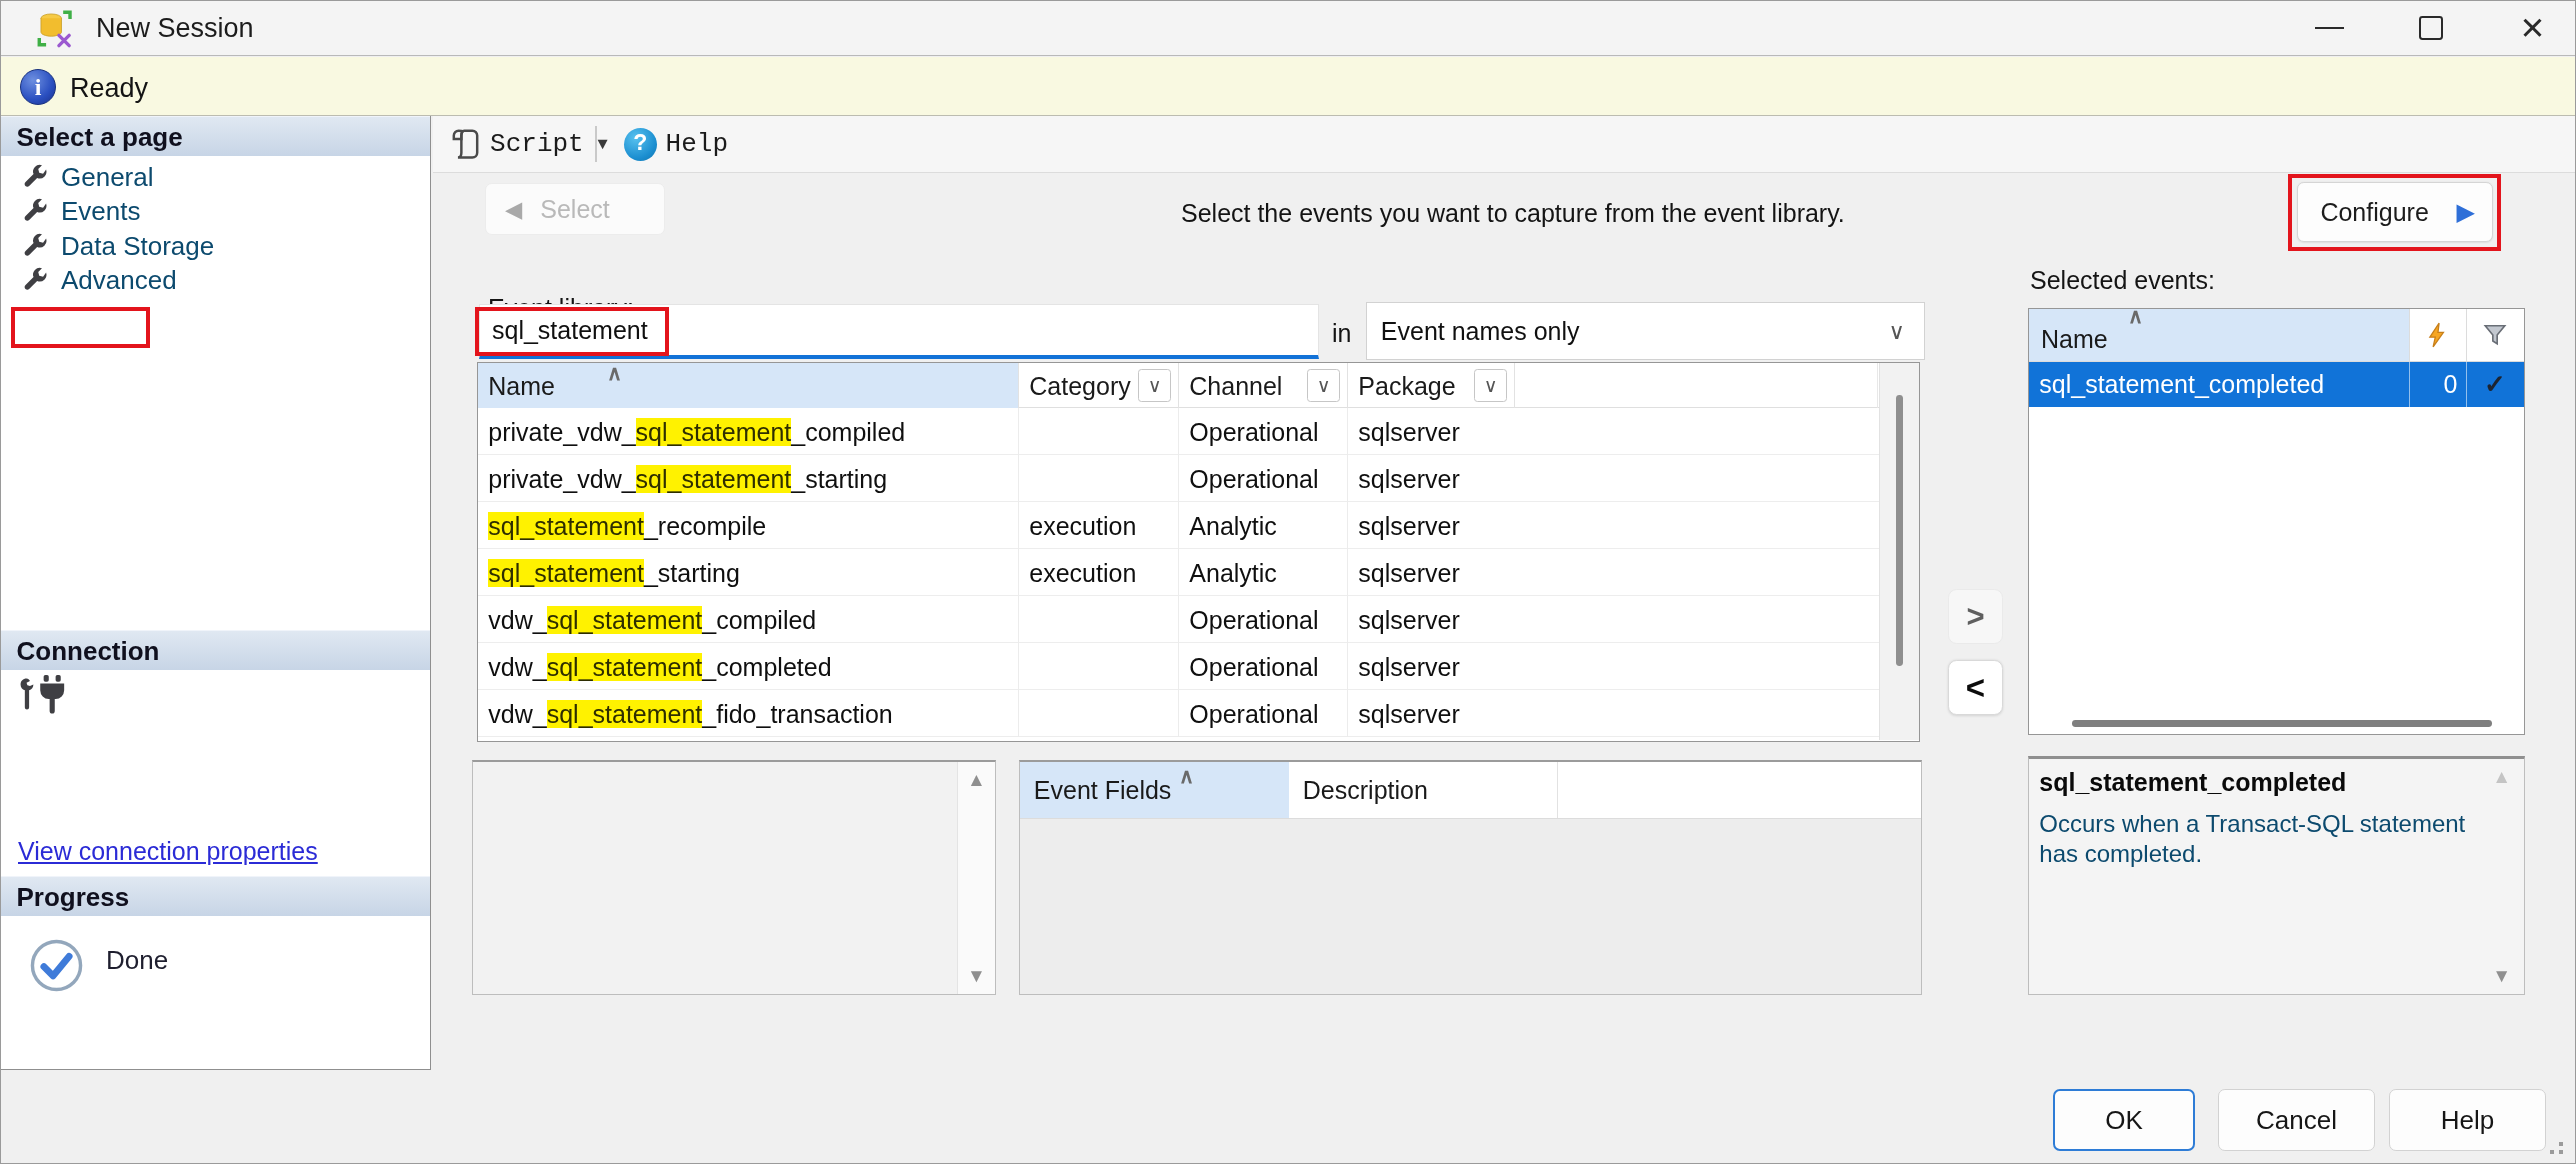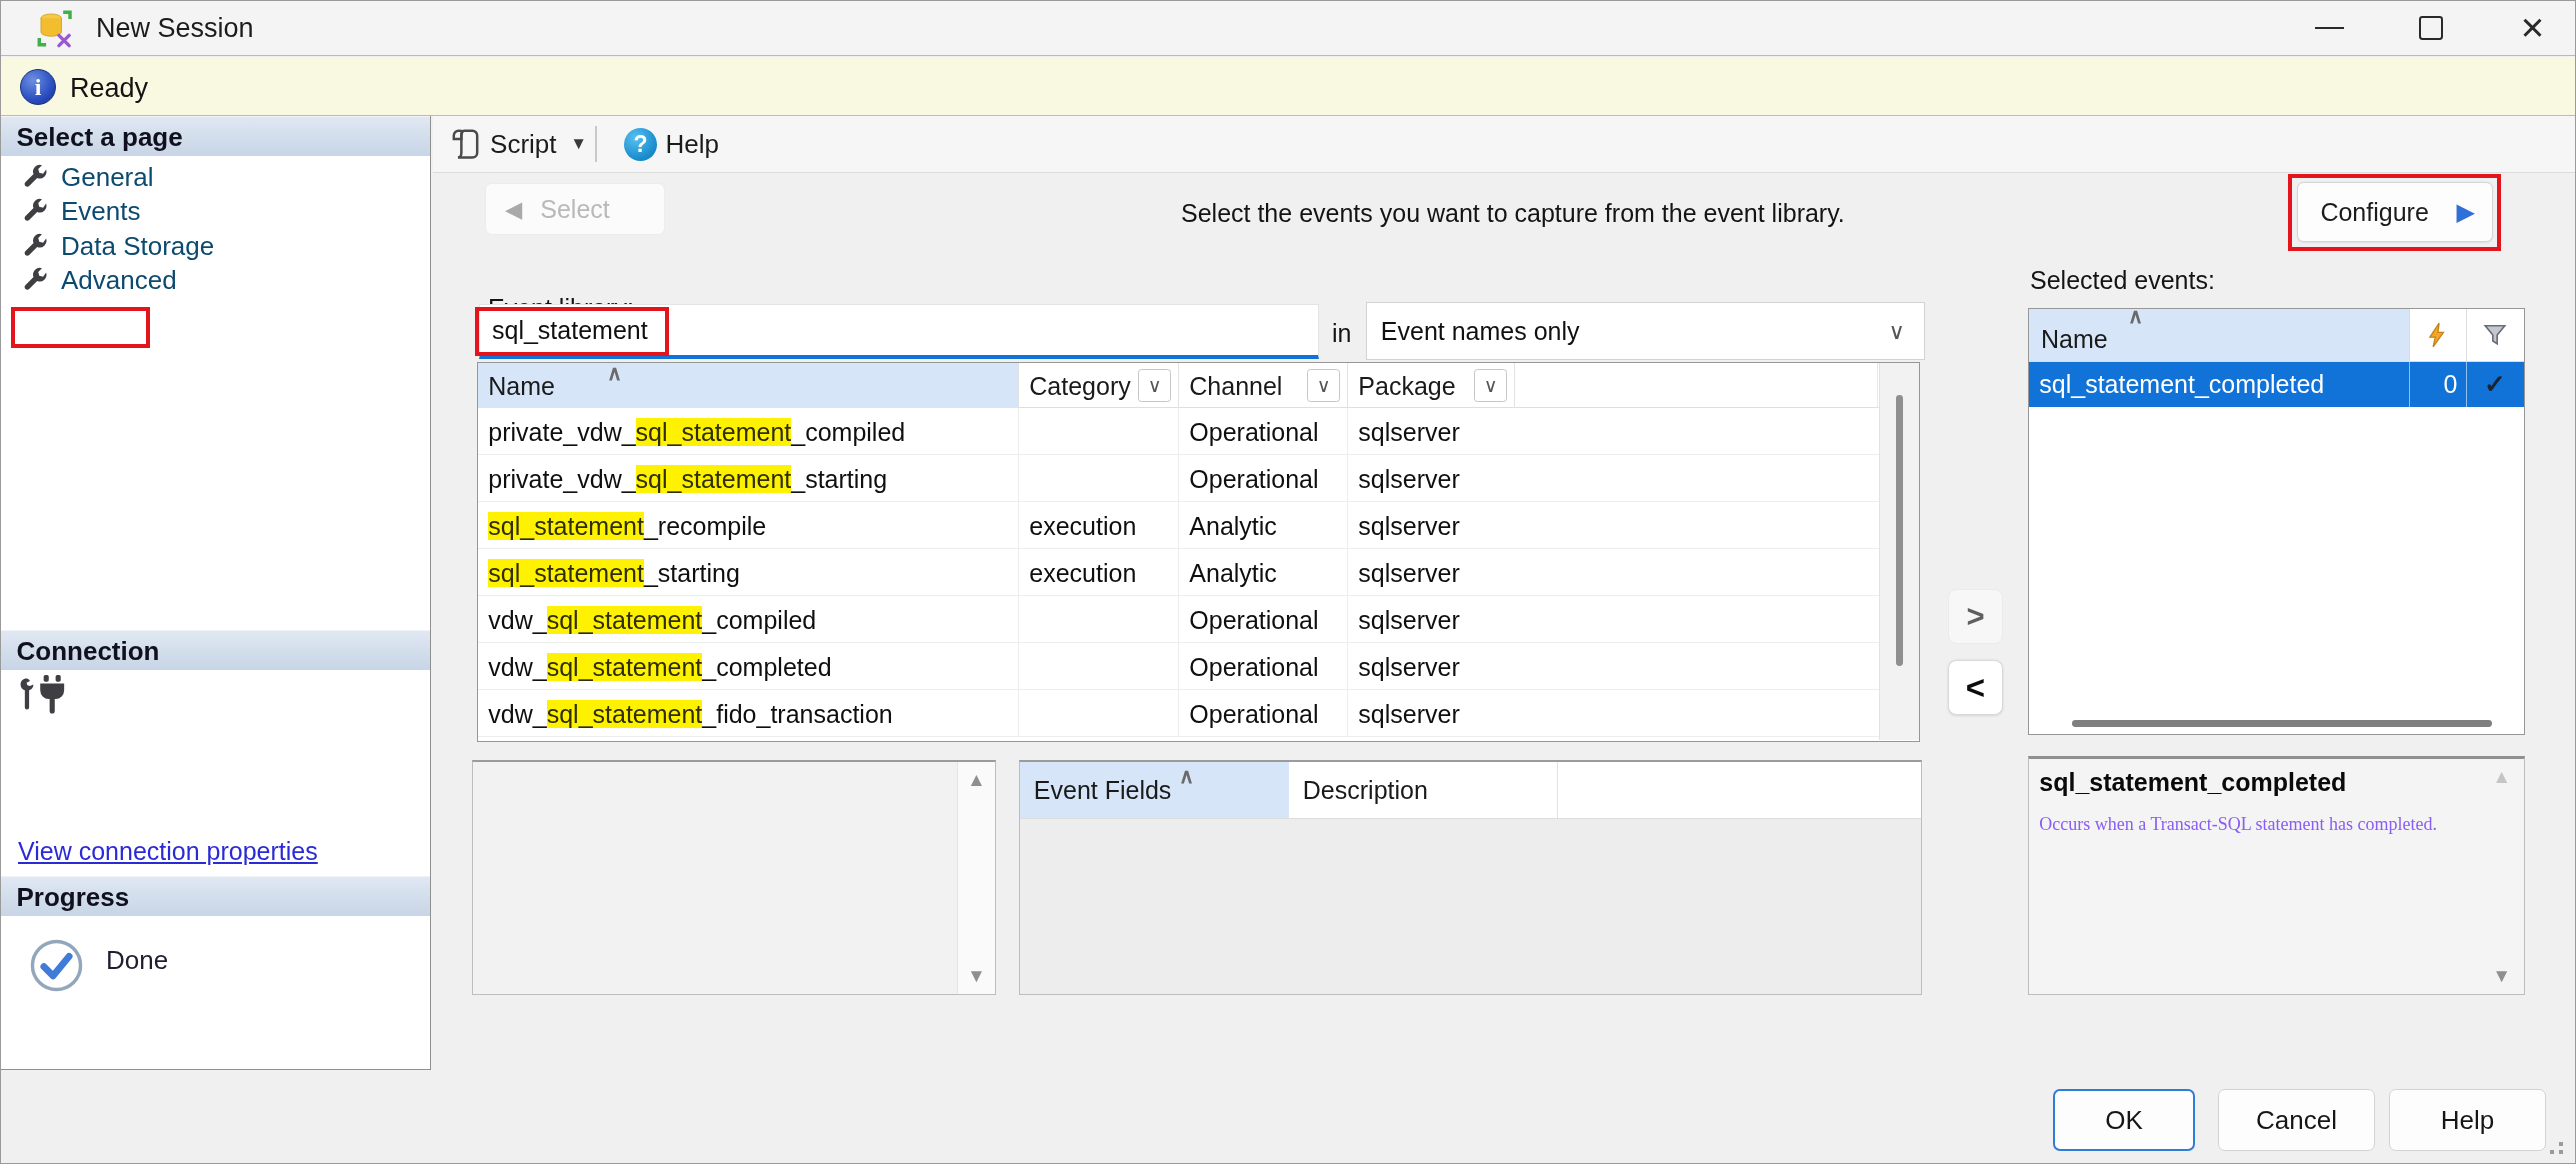--- a/index.html
+++ b/index.html
@@ -29,21 +29,21 @@
   .sidebar { position:absolute; left:0; top:115px; width:430px; height:954px; background:#fff; border-right:1.7px solid #8f8f8f; border-bottom:1.7px solid #8f8f8f; }
   .side-header { position:absolute; left:0; width:100%; height:40px; background:linear-gradient(#e0e8f2,#c7d5e6); border-top:0.9px solid #f0f4fa; font-size:26px; font-weight:bold; color:#10101e; padding:5.2px 0 0 15.5px; }
   .nav-item { position:absolute; left:19px; height:36px; display:flex; align-items:center; gap:12px; font-size:26px; color:#0c4a6e; cursor:default; }
   .nav-item svg { width:29px; height:29px; flex:0 0 auto; }
   .side-link { position:absolute; left:17px; top:721px; font-size:25px; color:#2b2bd6; text-decoration:underline; }
   .conn-icon { position:absolute; left:17px; top:557px; width:53px; height:45px; }
   .done-icon { position:absolute; left:27.5px; top:822px; width:55px; height:55px; }
   .done-label { position:absolute; left:105px; top:829px; font-size:26px; color:#1e1e2e; }
   
   .toolbar { position:absolute; left:432px; top:115px; width:2144px; height:57px; background:#f6f6f6; border-bottom:0.9px solid #dcdcdc; }
-  .tb-item { position:absolute; top:0; height:100%; display:flex; align-items:center; gap:8.6px; font-size:26px; color:#1b1b1b; }
+  .tb-item { position:absolute; top:0; height:100%; display:flex; align-items:center; gap:8.6px; font-size:26px; color:#1b1b1b;font-family:Liberation Mono, monospace; }
   .tb-script { left:15.5px; } .tb-help { left:191px; }
   .tb-sep { position:absolute; left:162px; top:10.3px; width:1.7px; height:36px; background:#c9c9c9; }
   .tb-caret { font-size:17px; color:#3a3a3a; margin-left:5.2px; }
   .help-badge { width:33px; height:33px; border-radius:50%; background:radial-gradient(circle at 35% 30%, #57c1ef, #1b8ed0 65%, #1173ab); color:#fff; font-weight:bold; font-size:23px; display:flex; align-items:center; justify-content:center; }
   .script-icon { width:33px; height:33px; }
   
   .btn { position:absolute; background:#fdfdfd; border:0.9px solid #d5d5d5; border-radius:6.9px; font-size:25px; color:#1c1c1c; display:flex; align-items:center; justify-content:center; box-shadow:0 0.9px 1.7px rgba(0,0,0,.08); }
   .select-btn { left:484px; top:182px; width:180px; height:52px; background:#fbfbfb; border-color:#ececec; box-shadow:none; color:#b9b9b9; }
   .select-btn .tri { position:absolute; left:19px; color:#a9a9a9; font-size:22.4px; }
   .instruction { position:absolute; left:1180px; top:198px; font-size:25px; color:#141414; }
@@ -87,21 +87,21 @@
   .sh-name { position:absolute; left:0; top:0; width:380px; height:100%; background:#d6e6f8; padding:15.5px 0 0 12px; }
   .sh-bolt { position:absolute; left:380px; top:0; width:57px; height:100%; border-left:0.9px solid #dcdcdc; display:flex; align-items:center; justify-content:center; }
   .sh-filter { position:absolute; left:437px; top:0; width:57px; height:100%; border-left:0.9px solid #dcdcdc; display:flex; align-items:center; justify-content:center; }
   .sel-row { position:relative; height:45px; background:#1173d8; color:#fff; font-size:25px; }
   .sr-name { position:absolute; left:0; top:0; width:380px; height:100%; padding:7.7px 0 0 10.3px; white-space:nowrap; overflow:hidden; }
   .sr-count { position:absolute; left:380px; top:0; width:57px; height:100%; border-left:0.9px solid rgba(255,255,255,.55); text-align:right; padding:7.7px 8.6px 0 0; }
   .sr-check { position:absolute; left:437px; top:0; width:57px; height:100%; border-left:0.9px solid rgba(255,255,255,.55); display:flex; align-items:center; justify-content:center; color:#1d2430; font-size:26px; font-weight:bold; }
   .sel-hscroll { position:absolute; left:43px; bottom:6.9px; width:420px; height:6.9px; background:#7f7f7f; border-radius:3.4px; }
   .desc-panel { position:absolute; left:2027px; top:755px; width:497px; height:239px; background:#f4f4f4; border:0.9px solid #bdbdbd; border-top:3.4px solid #8f8f8f; }
   .desc-title { position:absolute; left:10.3px; top:8.6px; font-size:25px; font-weight:bold; color:#0a0a0a; }
-  .desc-body { position:absolute; left:10.3px; top:50px; width:434px; font-size:18px; line-height:30px; color:#8b5cf6;font-family:Liberation Serif, serif; }
+  .desc-body { position:absolute; left:10.3px; top:50px; width:434px; font-size:24px; line-height:30px; color:#0c4a6e; }
   .desc-scroll .up { color:#c4c4c4; } .desc-scroll .dn { color:#8f8f8f; }
   
   .footer-btn { position:absolute; top:1088px; height:62px; background:#fdfdfd; border:1.7px solid #d2d2d2; border-radius:6.9px; font-size:26px; color:#161616; display:flex; align-items:center; justify-content:center; }
   .btn-ok { left:2052px; width:142px; border:2.6px solid #2e7cd6; }
   .btn-cancel { left:2217px; width:157px; }
   .btn-help { left:2388px; width:157px; }
   .resize-grip { position:absolute; right:12px; bottom:8.6px; width:22.4px; height:22.4px; }
   .resize-grip i { position:absolute; width:4.3px; height:4.3px; background:#9a9a9a; }
   
   .anno { position:absolute; border:4.3px solid #e3141c; pointer-events:none; z-index:50; }

